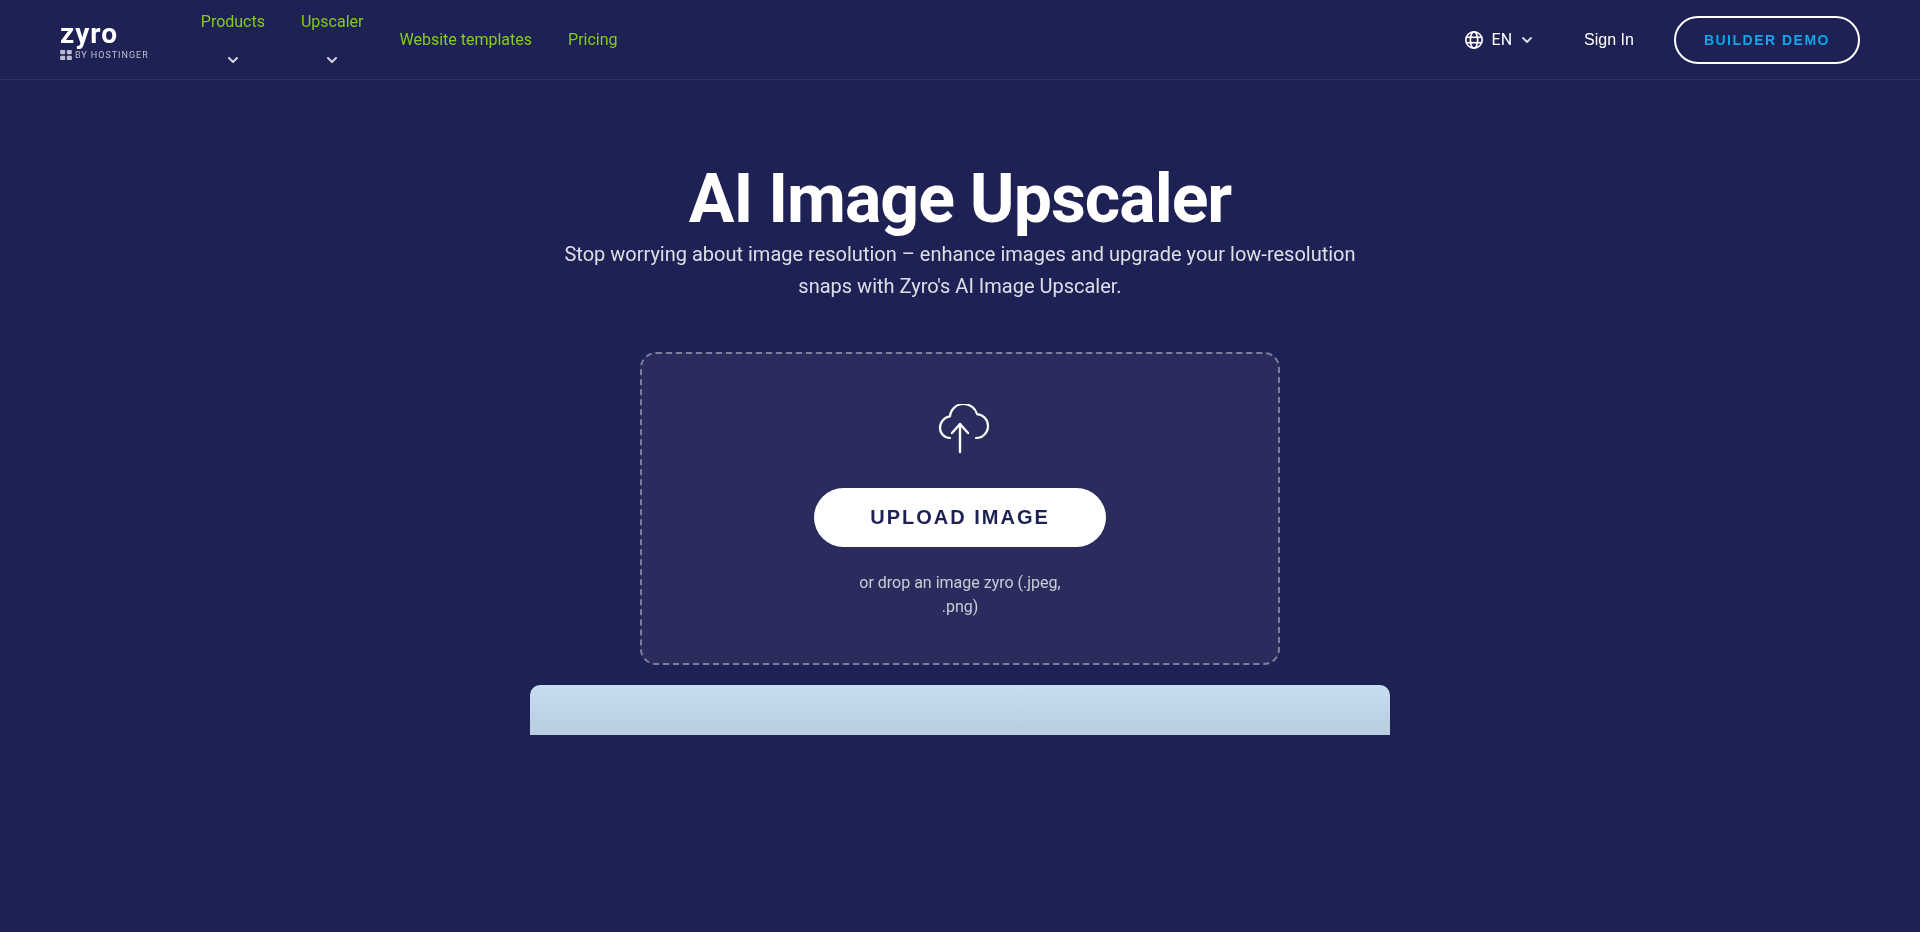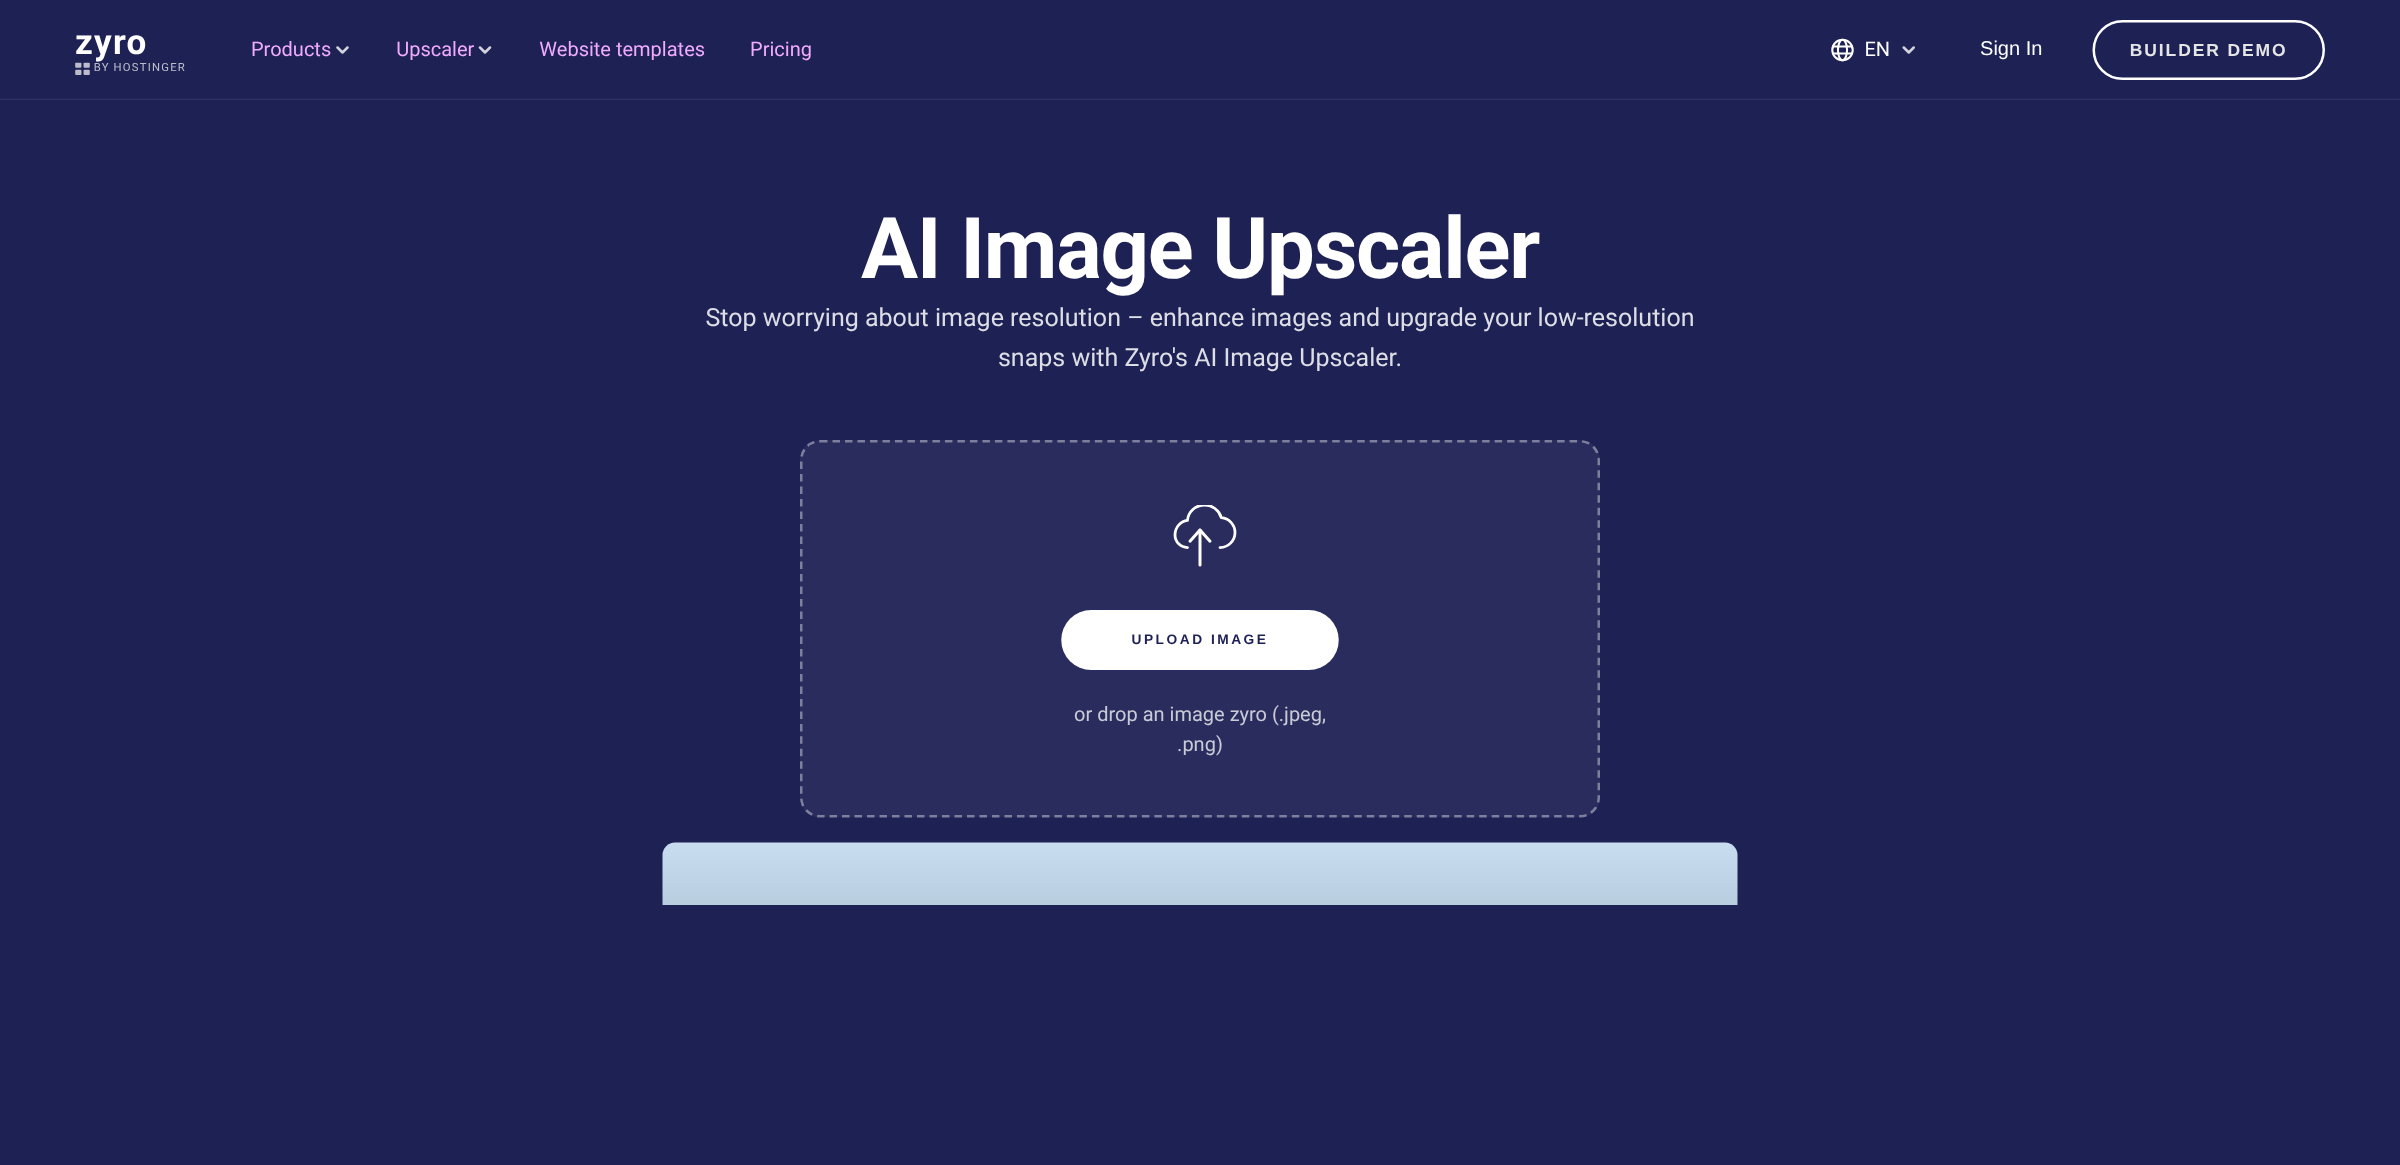--- a/index.html
+++ b/index.html
@@ -69,29 +69,30 @@
 
     .nav-links {
       display: flex;
       align-items: center;
       gap: 4px;
     }
 
     .nav-item {
       display: flex;
       align-items: center;
-      gap: 2px;
+      gap: 22px;
       padding: 8px 16px;
-      color: #f0abfc;
+      color: #84cc16;
       font-size: 16px;
       font-weight: 400;
       cursor: pointer;
       border-radius: 6px;
       text-decoration: none;
       white-space: nowrap;
+      flex-direction: column;
     }
 
     .chevron-icon {
       width: 14px;
       height: 14px;
       opacity: 0.8;
     }
 
     .navbar-right {
       display: flex;
@@ -121,21 +122,21 @@
       color: #ffffff;
       font-size: 16px;
       cursor: pointer;
       padding: 8px 16px;
       border-radius: 6px;
     }
 
     .builder-demo-btn {
       background: transparent;
       border: 2px solid #ffffff;
-      color: #e5e5e5;
+      color: #0ea5e9;
       font-size: 14px;
       font-weight: 700;
       letter-spacing: 1.5px;
       padding: 14px 28px;
       border-radius: 40px;
       cursor: pointer;
       white-space: nowrap;
     }
 
     
@@ -180,21 +181,21 @@
       width: 64px;
       height: 52px;
       margin-bottom: 32px;
       color: rgba(255,255,255,0.9);
     }
 
     .upload-btn {
       background-color: #ffffff;
       color: #1e2154;
       border: none;
-      font-size: 11px;
+      font-size: 20px;
       font-weight: 700;
       letter-spacing: 2px;
       padding: 18px 56px;
       border-radius: 40px;
       cursor: pointer;
       margin-bottom: 24px;
     }
 
     .upload-hint {
       font-size: 16px;

